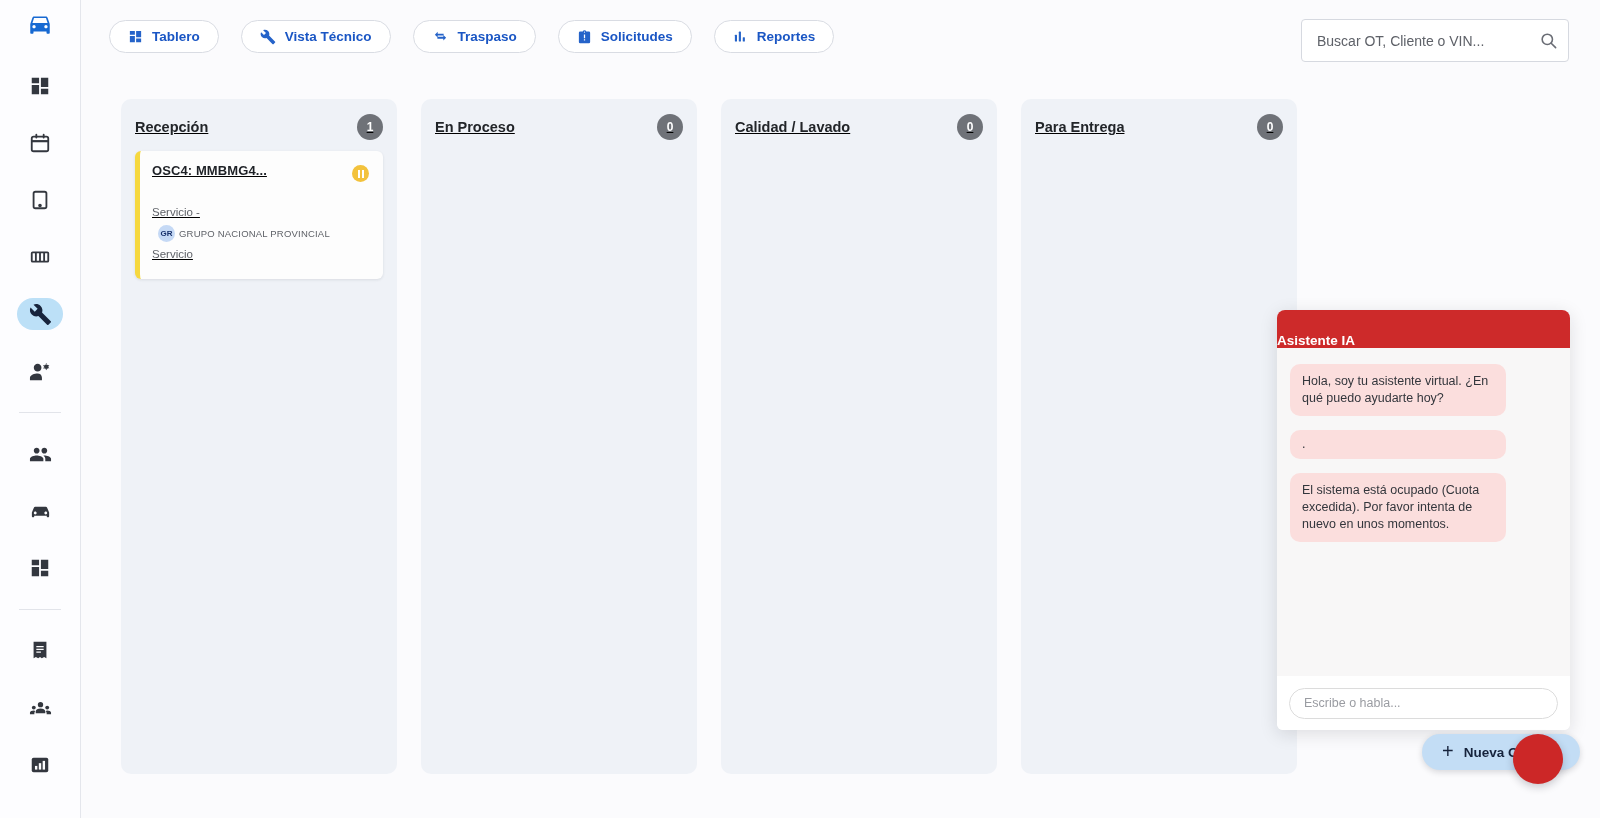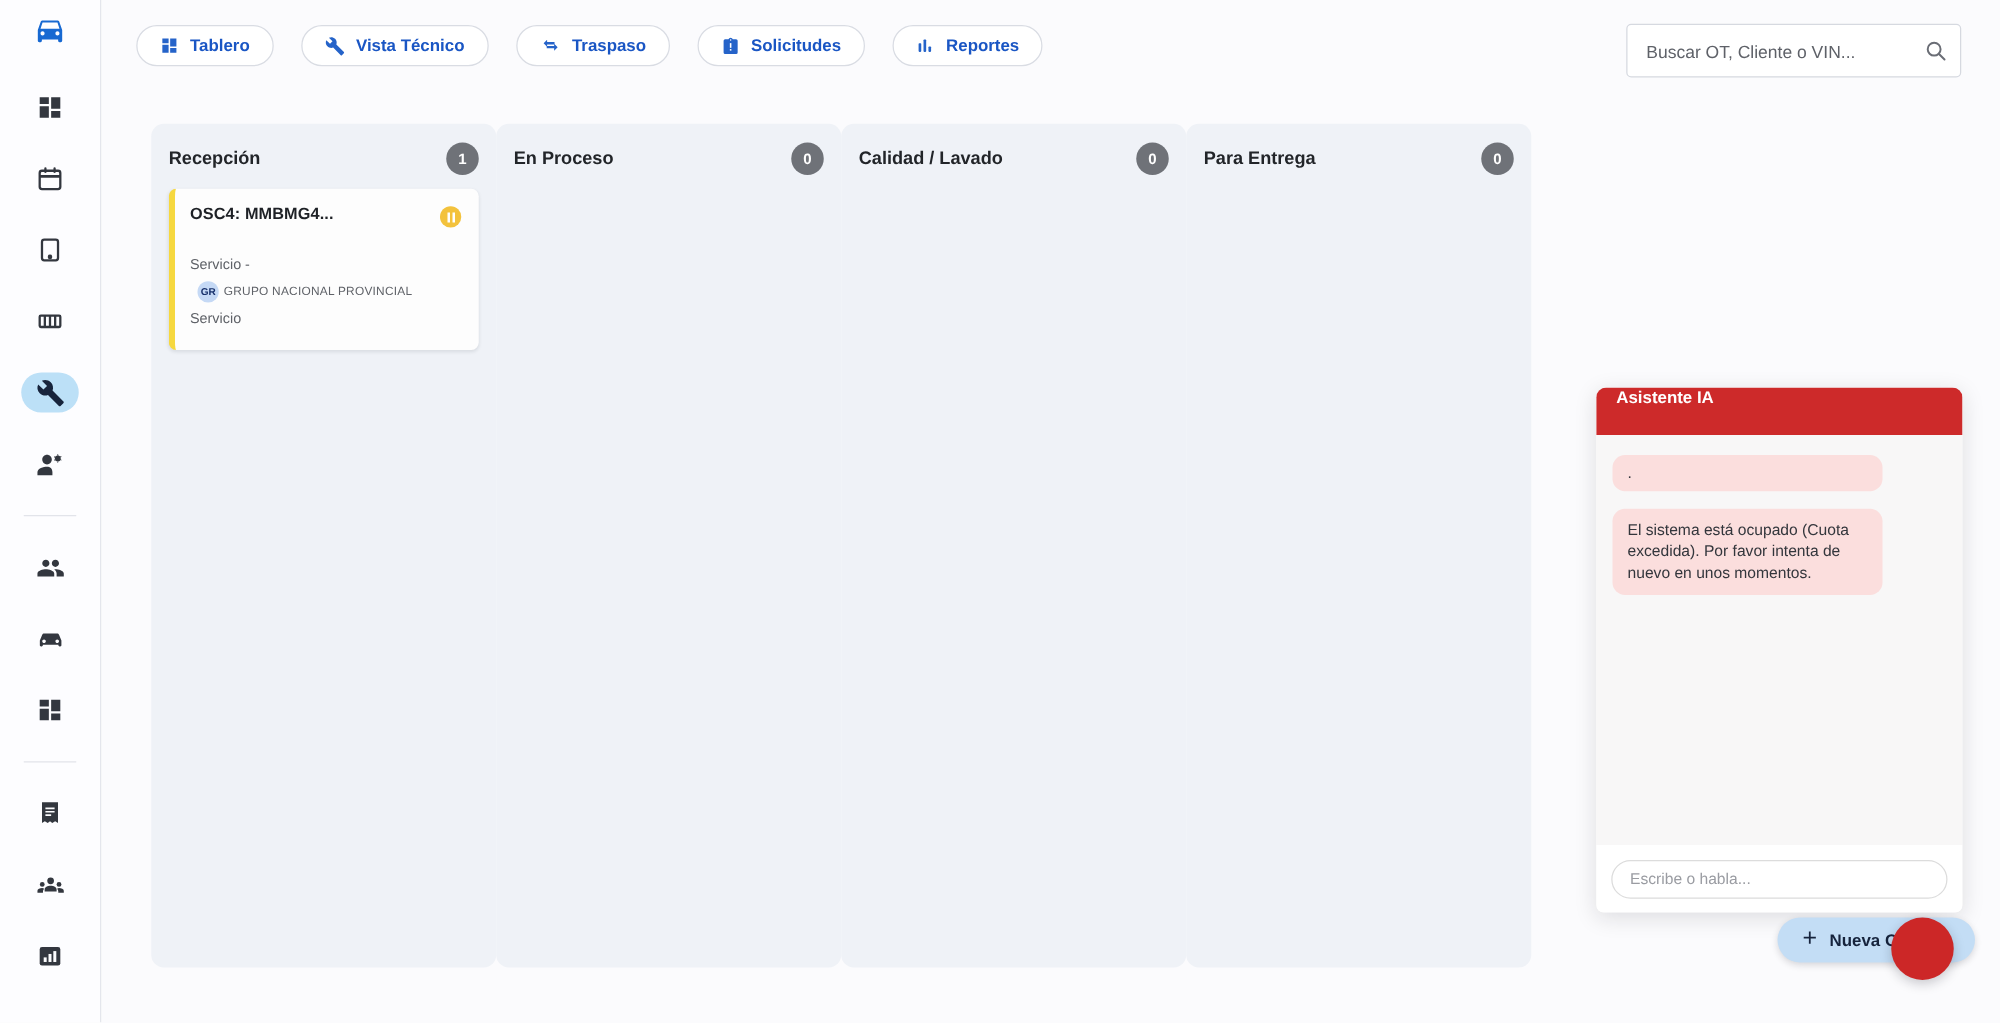--- a/index.html
+++ b/index.html
@@ -84,21 +84,21 @@
   #search-input::placeholder { color: #5e6168; }
   #search-icon-btn {
     width: 40px; height: 41px;
     display: flex; align-items: center; justify-content: center;
     color: #6a6d75; cursor: pointer;
   }
 
   
   #board {
     position: absolute; left: 121px; top: 99px;
-    display: flex; 
+    display: flex; gap: 24px; text-decoration: underline;
   }
   .column {
     width: 276px; height: 675px;
     background: #eff2f7;
     border-radius: 10px;
     padding: 14px 14px 0 14px;
   }
   .col-head {
     display: flex; align-items: center; justify-content: space-between;
     height: 28px;
@@ -165,22 +165,22 @@
     background: #fcfbfb;
     border-radius: 8px 8px 6px 6px;
     box-shadow: 0 4px 18px rgba(20,20,30,0.13);
     display: flex; flex-direction: column;
     overflow: hidden;
   }
   #chat-header {
     height: 38px;
     background: #cd2a2a;
     color: #ffffff;
-    display: flex; align-items: flex-start;
-    padding: 0 16px;
+    display: flex; align-items: flex-end;
+    padding: 0 0;
     font-size: 13.5px; font-weight: 700;
   }
   #chat-body {
     flex: 1;
     background: #f8f7f7;
     padding: 16px 13px 8px 13px;
     overflow-y: auto;
   }
   .bubble {
     background: #fbdedd;
@@ -486,20 +486,21 @@
 
 </main>
 
 <aside id="chat-panel">
 
   <div id="chat-header">
     <span>Asistente IA</span>
   </div>
 
   <div id="chat-body">
+    <div class="bubble">Hola, soy tu asistente virtual. ¿En qué puedo ayudarte hoy?</div>
     <div class="bubble tiny">.</div>
     <div class="bubble">El sistema está ocupado (Cuota excedida). Por favor intenta de nuevo en unos momentos.</div>
   </div>
 
   <div id="chat-footer">
     <input id="chat-input" type="text" placeholder="Escribe o habla..." style="">
   </div>
 
 </aside>
 

